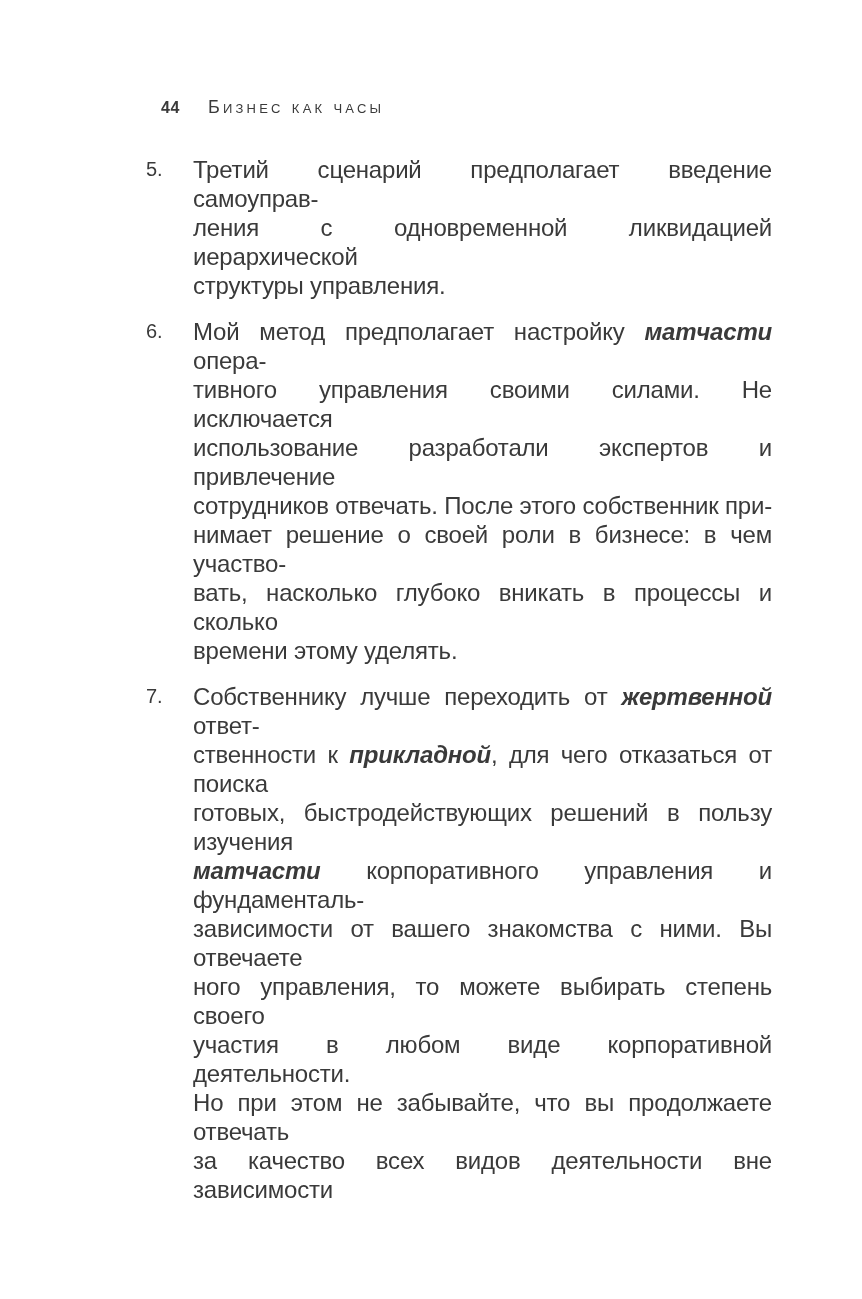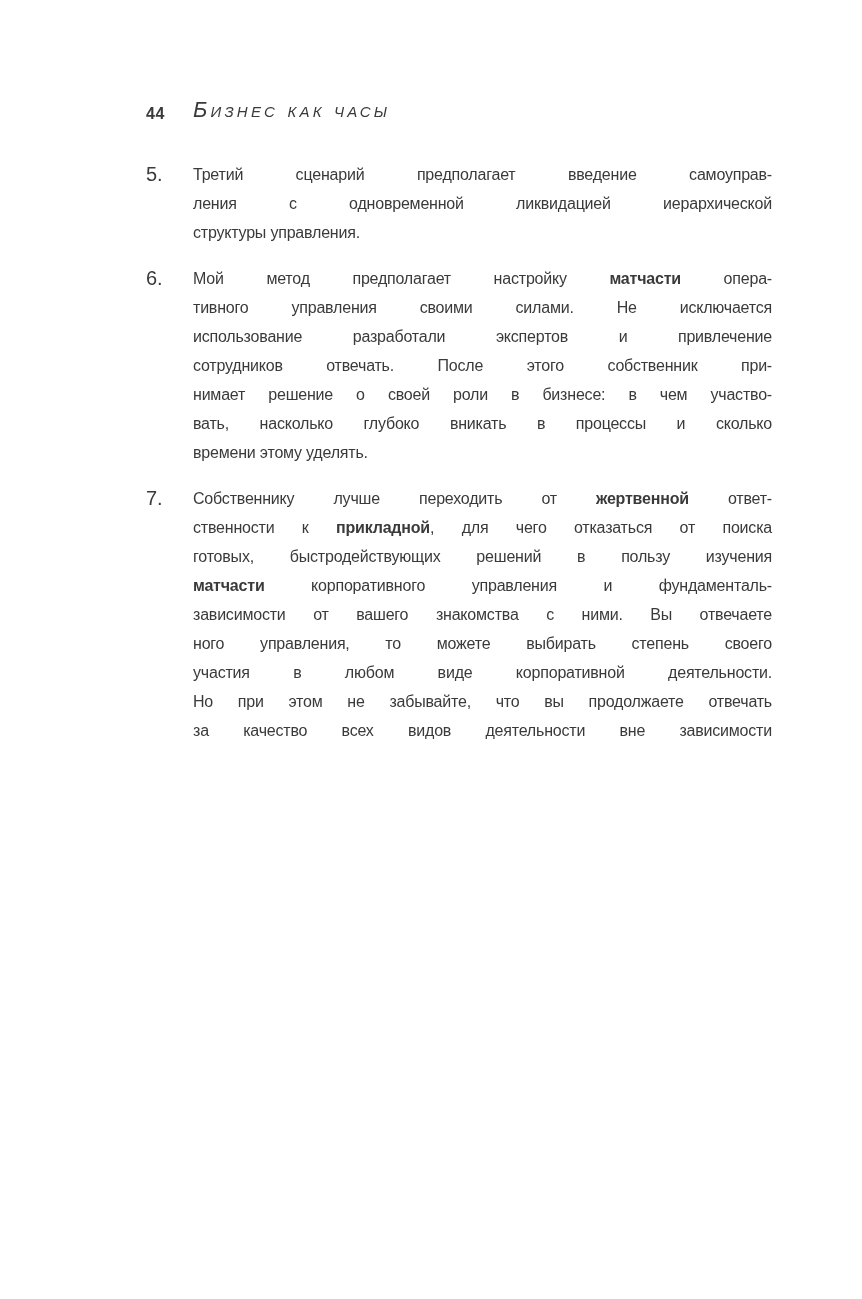--- a/index.html
+++ b/index.html
@@ -12,66 +12,67 @@
     overflow: hidden;
   }
   .page {
     width: 862px;
     height: 1299px;
     padding: 97px 90px 0 146px;
     background: #ffffff;
   }
   .page-header {
     display: flex;
-    align-items: flex-end;
+    align-items: center;
     margin-bottom: 37px;
+    margin-left: 15px;
   }
   .page-number {
     width: 47px;
     flex: 0 0 47px;
     font-size: 16px;
     font-weight: 700;
     letter-spacing: 0.5px;
   }
   .running-title {
     font-variant: small-caps;
-    font-size: 22px;
+    font-size: 18px;
     font-weight: 500;
     letter-spacing: 3.2px;
-    font-style: italic;
   }
   .numbered-list { width: 100%; }
   .list-item {
     display: flex;
     margin-bottom: 17px;
   }
   .item-number {
     width: 47px;
     flex: 0 0 47px;
     font-size: 20px;
     line-height: 29px;
   }
   .item-body {
     flex: 1 1 auto;
     min-width: 0;
-    font-size: 16px;
+    font-size: 24px;
     line-height: 29px;
     letter-spacing: -0.2px;
   }
   .text-line {
     text-align: justify;
     text-align-last: justify;
     white-space: normal;
   }
   .text-line.last-line {
     text-align: right;
     text-align-last: left;
   }
   .bi {
     font-weight: 700;
+    font-style: italic;
   }
 </style>
 </head>
 <body>
 
 <div class="page">
   <header class="page-header">
     <span class="page-number">44</span>
     <span class="running-title">Бизнес как часы</span>
   </header>

